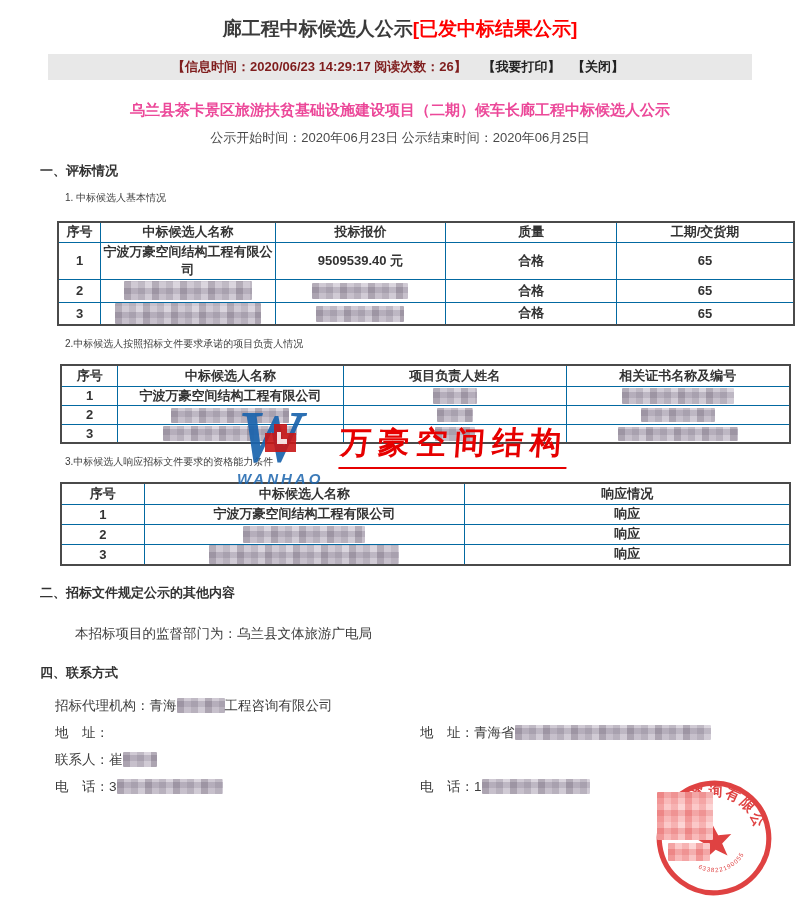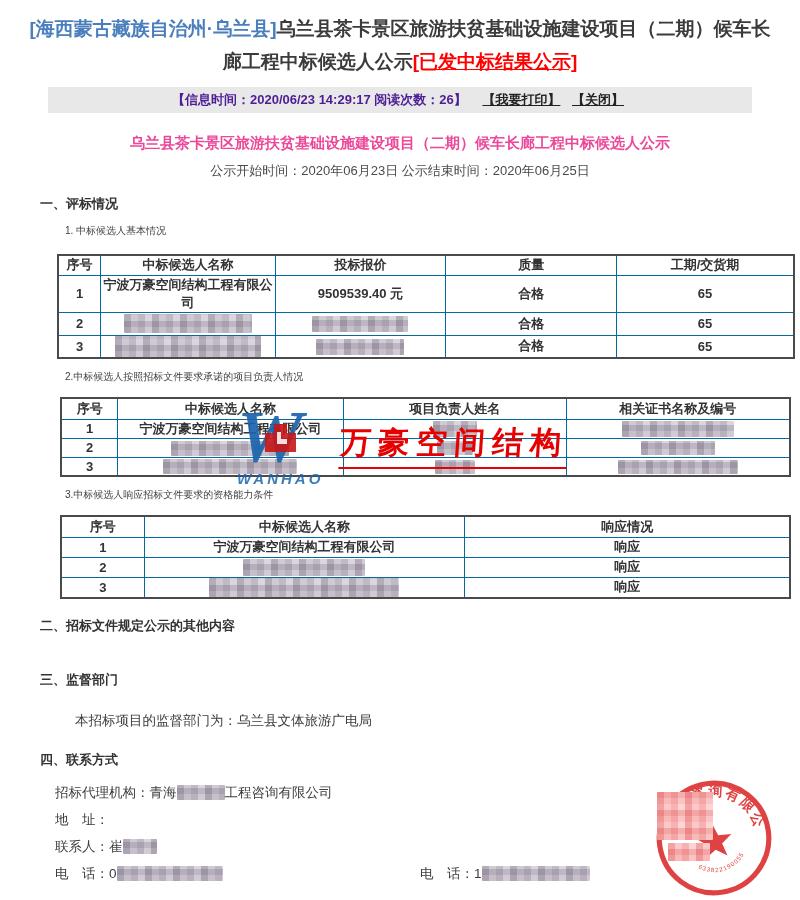--- a/index.html
+++ b/index.html
@@ -2,26 +2,26 @@
 <html><head>
 <meta charset="utf-8">
 <style>
   * { box-sizing: border-box; margin: 0; padding: 0; }
   body { background: #fff; font-family: "Liberation Sans", sans-serif; }
   .page { position: relative; width: 800px; height: 900px; margin: 0 auto; background: #fff; overflow: hidden; color: #333; }
 
   
   .head-title { padding-top: 12px; text-align: center; font-size: 19px; font-weight: bold; line-height: 33px; color: #3b3b3b; }
   .t-blue { color: #4a7ebc; }
-  .t-red { color: #ff0000; text-decoration: underline; }
+  .t-red { color: #ff0000; }
 
   
   .info-bar { margin: 9px 48px 0 48px; background: #e8e8e8; height: 26px; line-height: 26px; text-align: center; font-size: 13px; font-weight: bold; }
-  .ib-gray { color: #4c1d95; margin-right: 8px; }
-  .ib-btn { color: #222; cursor: pointer; margin: 0 4px; text-decoration: underline; }
+  .ib-gray { color: #7f1d1d; margin-right: 8px; }
+  .ib-btn { color: #222; cursor: pointer; margin: 0 4px; }
 
   .content { padding: 0 40px; }
   .doc-title { margin-top: 21px; text-align: center; font-size: 15px; font-weight: bold; color: #ec4899; }
   .doc-meta { margin-top: 9px; text-align: center; font-size: 13px; color: #4a4a4a; }
   .sec-h { margin: 15px 0 0 0; font-size: 13px; font-weight: bold; color: #333; }
   .sub-h { margin: 11px 0 0 25px; font-size: 10px; color: #3d3d3d; }
   .sec-body { margin: 23px 0 0 35px; font-size: 13.5px; color: #3d3d3d; }
 
   
   table { border-collapse: collapse; table-layout: fixed; font-size: 13px; font-weight: bold; color: #333; }
@@ -66,21 +66,20 @@
 
   
   .seal { position: absolute; left: 652px; top: 776px; width: 124px; height: 124px; z-index: 4; transform: rotate(-8deg); opacity: .92; }
 </style>
 </head>
 <body>
 
 <div class="page">
 
   <div class="head-title">
-    <div><span class="t-blue">[海西蒙古藏族自治州·乌兰县]</span><span>乌兰县茶卡景区旅游扶贫基础设施建设项目（二期）候车长</span></div>
     <div><span>廊工程中标候选人公示</span><span class="t-red">[已发中标结果公示]</span></div>
   </div>
 
   <div class="info-bar">
     <span class="ib-gray">【信息时间：2020/06/23 14:29:17  阅读次数：26】</span>
     <span class="ib-btn">【我要打印】</span>
     <span class="ib-btn">【关闭】</span>
   </div>
 
   <div class="content">
@@ -195,37 +194,37 @@
       <tr>
         <td>3</td>
         <td><span class="mx" style="width:190px;height:19px"></span></td>
         <td>响应</td>
       </tr>
     </tbody>
       </table>
 
     <div class="sec-h" style="margin-top:18px">二、招标文件规定公示的其他内容</div>
 
-    <div class="sec-h" style="margin-top:36px">三、监督部门</div>
     <div class="sec-body">本招标项目的监督部门为：乌兰县文体旅游广电局</div>
 
     <div class="sec-h" style="margin-top:21px">四、联系方式</div>
 
     <div class="contact-grid">
       <div class="c-row">
         <div class="c-right"><span>招标代理机构：青海</span><span class="mx" style="width:48px;height:15px"></span><span>工程咨询有限公司</span></div>
       </div>
       <div class="c-row">
         <div class="c-left"><span>地　址：</span></div>
+        <div class="c-right"><span>地　址：青海省</span><span class="mx" style="width:196px;height:15px"></span></div>
       </div>
       <div class="c-row">
         <div class="c-right"><span>联系人：崔</span><span class="mx" style="width:34px;height:15px"></span></div>
       </div>
       <div class="c-row">
-        <div class="c-left"><span>电　话：0</span><span class="mx" style="width:106px;height:15px"></span></div>
+        <div class="c-left"><span>电　话：3</span><span class="mx" style="width:106px;height:15px"></span></div>
         <div class="c-right"><span>电　话：1</span><span class="mx" style="width:108px;height:15px"></span></div>
       </div>
 
     </div>
 
   </div>
 
   <div class="watermark">
     <div class="wm-logo">
       <svg width="95" height="72" viewBox="0 0 95 72">

